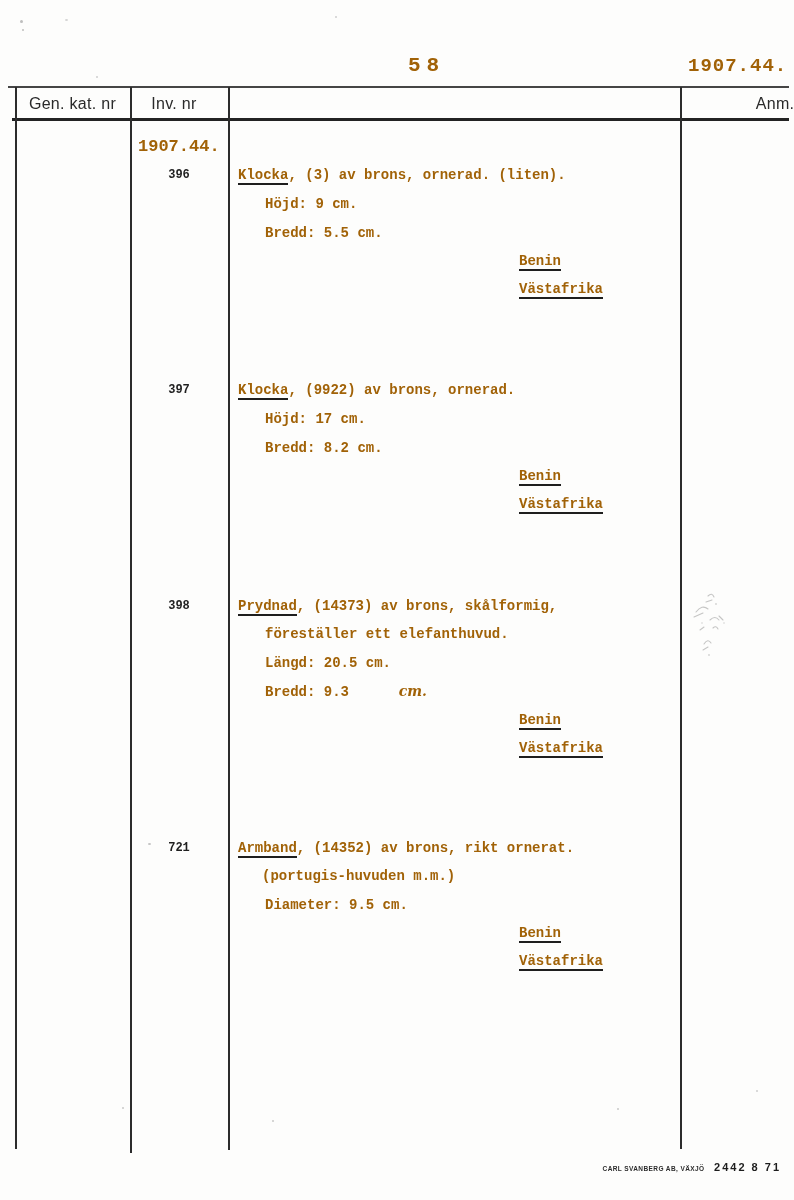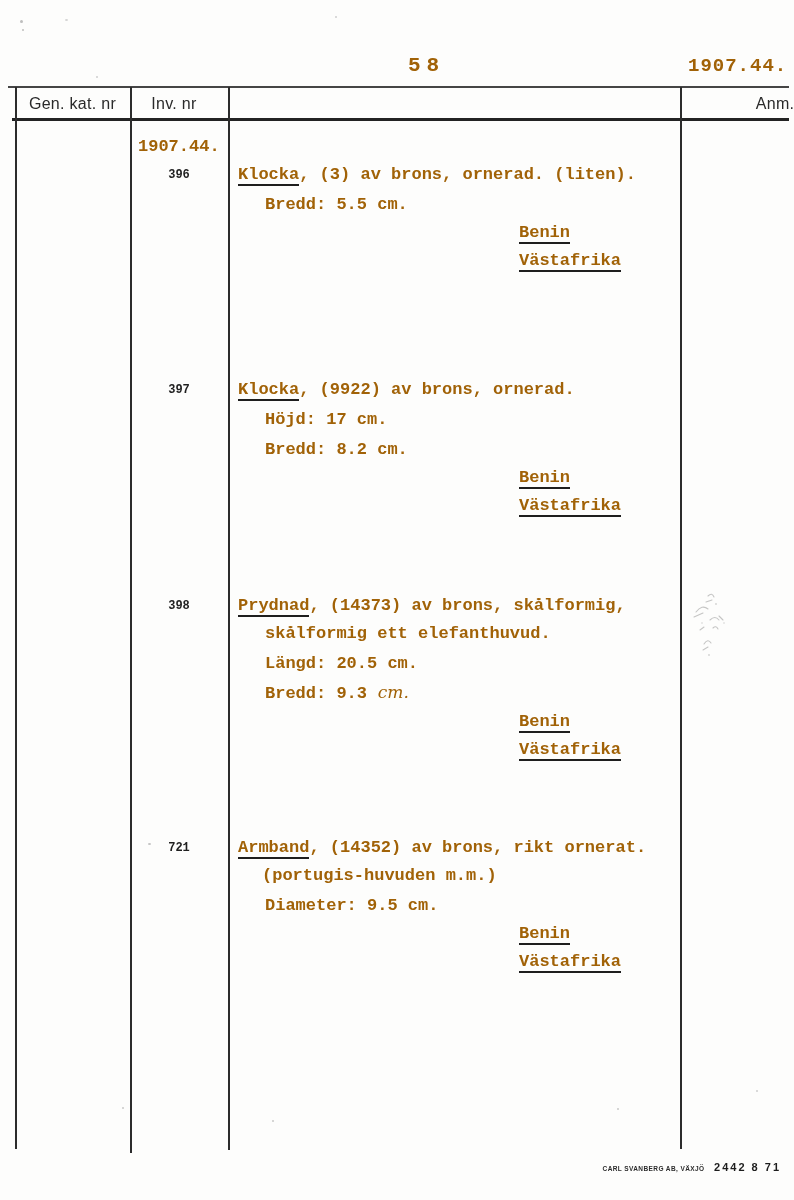--- a/index.html
+++ b/index.html
@@ -4,21 +4,21 @@
 <style>
   html,body { margin:0; padding:0; background:#e8e8e8; }
   .page {
     position:relative; width:794px; height:1200px;
     background:#fdfdfc; overflow:hidden;
     font-family:"Liberation Mono", monospace;
     color:#1f1f1f;
   }
   
   .tw { font-family:"Liberation Mono", monospace; font-weight:700; color:#a16207; }
-  .line { white-space:pre; line-height:28px; font-size:17px; }
+  .line { white-space:pre; line-height:28px; font-size:14px; }
   .u { border-bottom:2px solid #1e1e1e; padding-bottom:0px; }
 
   
   .page-number { position:absolute; left:408px; top:54px; font-size:21px; letter-spacing:6px; }
   .catalog-ref-top { position:absolute; left:688px; top:55px; font-size:19px; letter-spacing:1px; }
 
   
   .hline { position:absolute; background:#2f2f2f; }
   .hline.top { left:8px; top:86px; width:781px; height:2px; background:#454545; }
   .hline.headsep { left:12px; top:118px; width:777px; height:3px; background:#232323; }
@@ -37,21 +37,21 @@
   .ch-inv { left:130px; width:88px;  }
   .ch-anm { left:720px; width:110px; }
 
   
   .group-label { position:absolute; left:138px; top:137px; font-size:17px; }
   .entry { position:absolute; left:0; width:794px; }
   .inv-nr { position:absolute; left:130px; width:98px; text-align:center; font-size:12px; line-height:28px; font-weight:700; font-family:"Liberation Mono", monospace; }
   .desc  { position:absolute; left:238px; width:445px; }
   .ind   { padding-left:27px; }
   .origin{ padding-left:281px; }
-  .hand  { font-family:"DejaVu Serif", serif; font-style:italic; font-weight:400; }
+  .hand  { font-family:"DejaVu Serif", serif; font-style:italic; font-weight:700;margin-left:40px; }
 
   
   .smudge { position:absolute; left:686px; top:590px; opacity:0.55; }
 
   
   .printer-footer { position:absolute; right:13px; top:1158px; white-space:nowrap; }
   .printer-name { font-family:"Liberation Sans", sans-serif; font-size:6.5px; font-weight:700; letter-spacing:0.4px; color:#2b2b2b; }
   .printer-code { font-family:"Liberation Sans", sans-serif; font-size:11px; font-weight:700; letter-spacing:2px; color:#1d1d1d; }
 
   
@@ -75,20 +75,21 @@
   <div class="colhead ch-gen">Gen. kat. nr</div>
   <div class="colhead ch-inv">Inv. nr</div>
   <div class="colhead ch-anm">Anm.</div>
 
   <div class="tw group-label">1907.44.</div>
 
   <div class="entry" style="top:161px">
     <div class="inv-nr">396</div>
     <div class="desc tw">
       <div class="line"><span class="u">Klocka</span><span>, (3) av brons, ornerad. (liten).</span></div>
+      <div class="line ind"><span>Höjd: 9 cm.</span><span class="hand"></span></div>
       <div class="line ind"><span>Bredd: 5.5 cm.</span><span class="hand"></span></div>
       <div class="line origin"><span class="u">Benin</span></div>
       <div class="line origin"><span class="u">Västafrika</span></div>
     </div>
   </div>
 
   <div class="entry" style="top:376px">
     <div class="inv-nr">397</div>
     <div class="desc tw">
       <div class="line"><span class="u">Klocka</span><span>, (9922) av brons, ornerad.</span></div>
@@ -96,21 +97,21 @@
       <div class="line ind"><span>Bredd: 8.2 cm.</span><span class="hand"></span></div>
       <div class="line origin"><span class="u">Benin</span></div>
       <div class="line origin"><span class="u">Västafrika</span></div>
     </div>
   </div>
 
   <div class="entry" style="top:592px">
     <div class="inv-nr">398</div>
     <div class="desc tw">
       <div class="line"><span class="u">Prydnad</span><span>, (14373) av brons, skålformig,</span></div>
-      <div class="line ind">skålformig ett elefanthuvud.</div>
+      <div class="line ind">föreställer ett elefanthuvud.</div>
       <div class="line ind"><span>Längd: 20.5 cm.</span><span class="hand"></span></div>
       <div class="line ind"><span>Bredd: 9.3</span><span class="hand">  cm.</span></div>
       <div class="line origin"><span class="u">Benin</span></div>
       <div class="line origin"><span class="u">Västafrika</span></div>
     </div>
   </div>
 
   <div class="entry" style="top:834px">
     <div class="inv-nr">721</div>
     <div class="desc tw">

